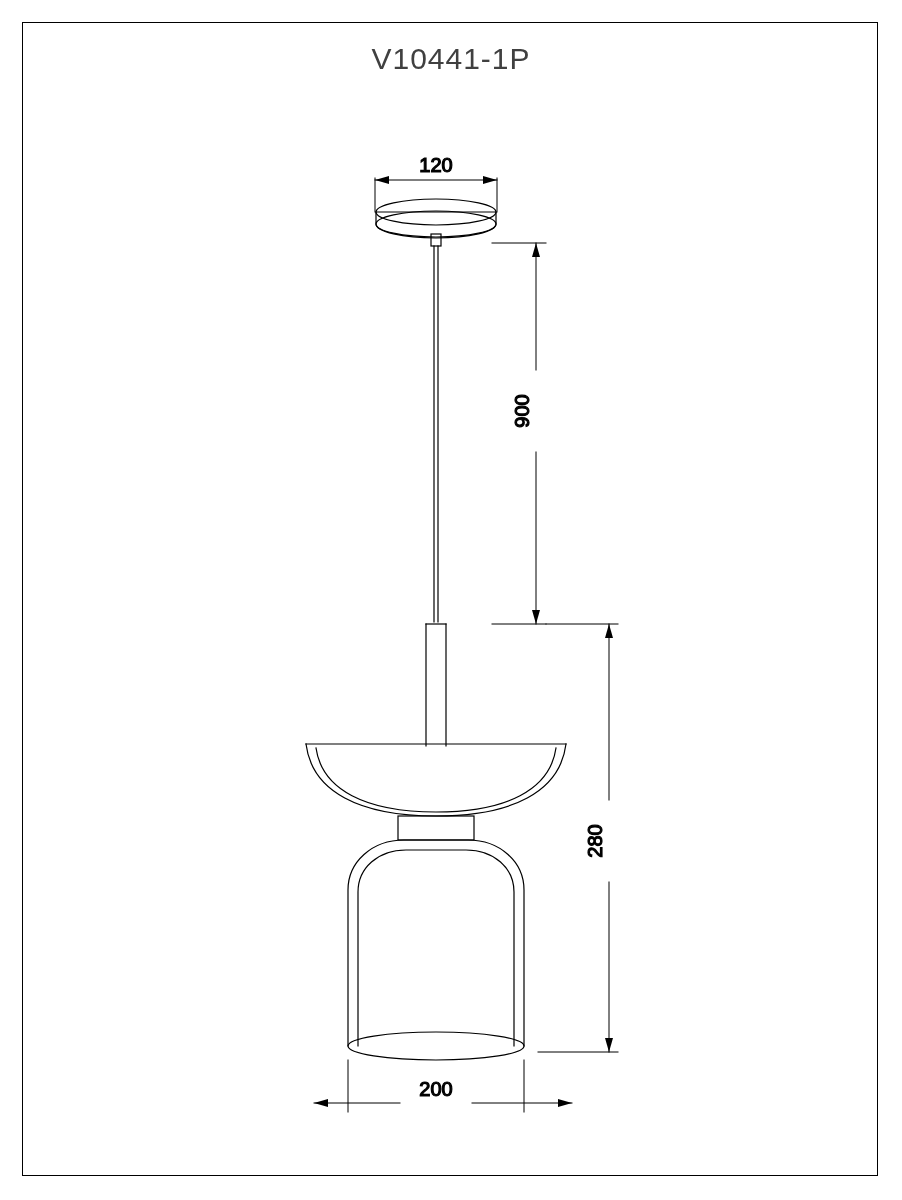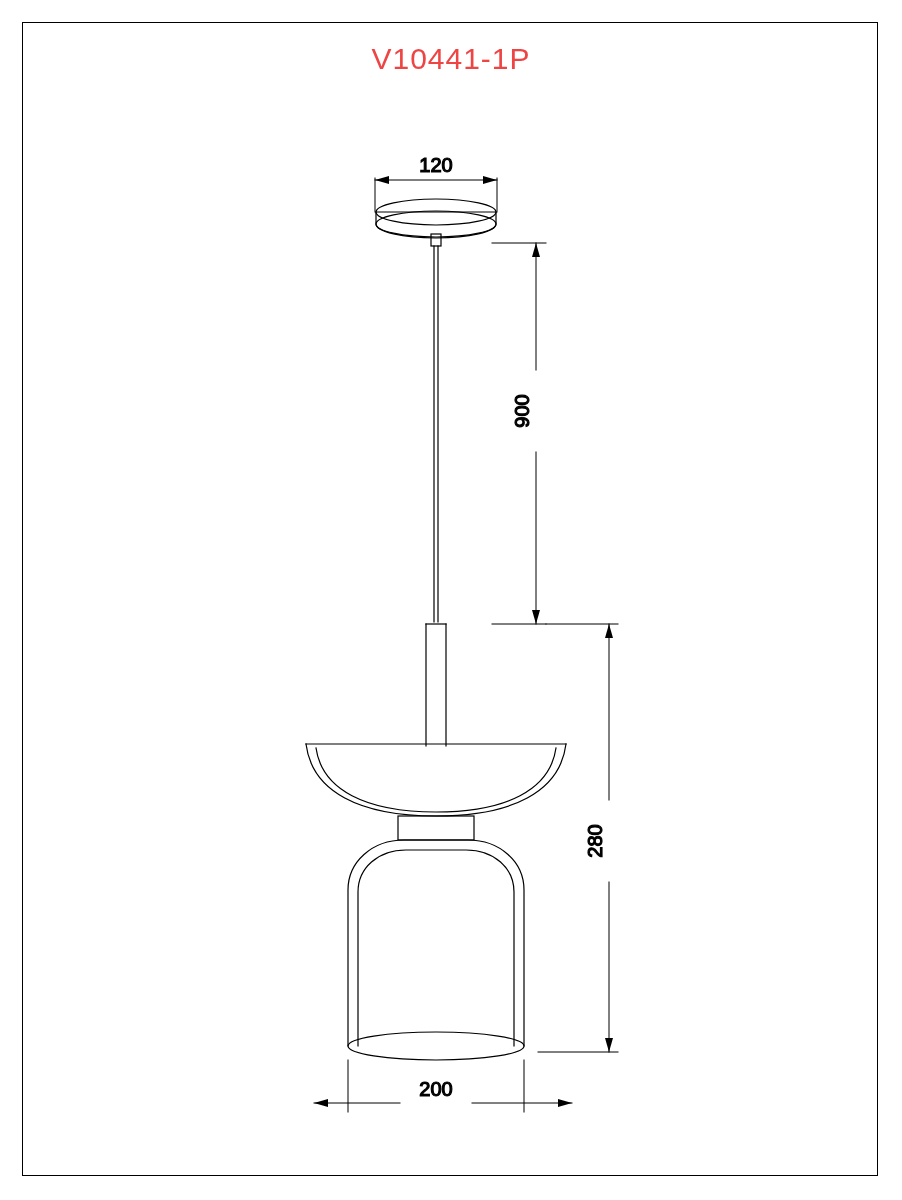--- a/index.html
+++ b/index.html
@@ -32,21 +32,21 @@
   }
   .title {
     position: absolute;
     left: 0;
     top: 42px;
     width: 902px;
     text-align: center;
     font-size: 30px;
     letter-spacing: 1px;
     font-family: "Liberation Sans", sans-serif;
-    color: #ef4444;
+    color: #404040;
   }
   svg.drawing {
     position: absolute;
     left: 0;
     top: 0;
   }
   .dimtext {
     font-family: "Liberation Sans", sans-serif;
     font-size: 20px;
     fill: #000;

